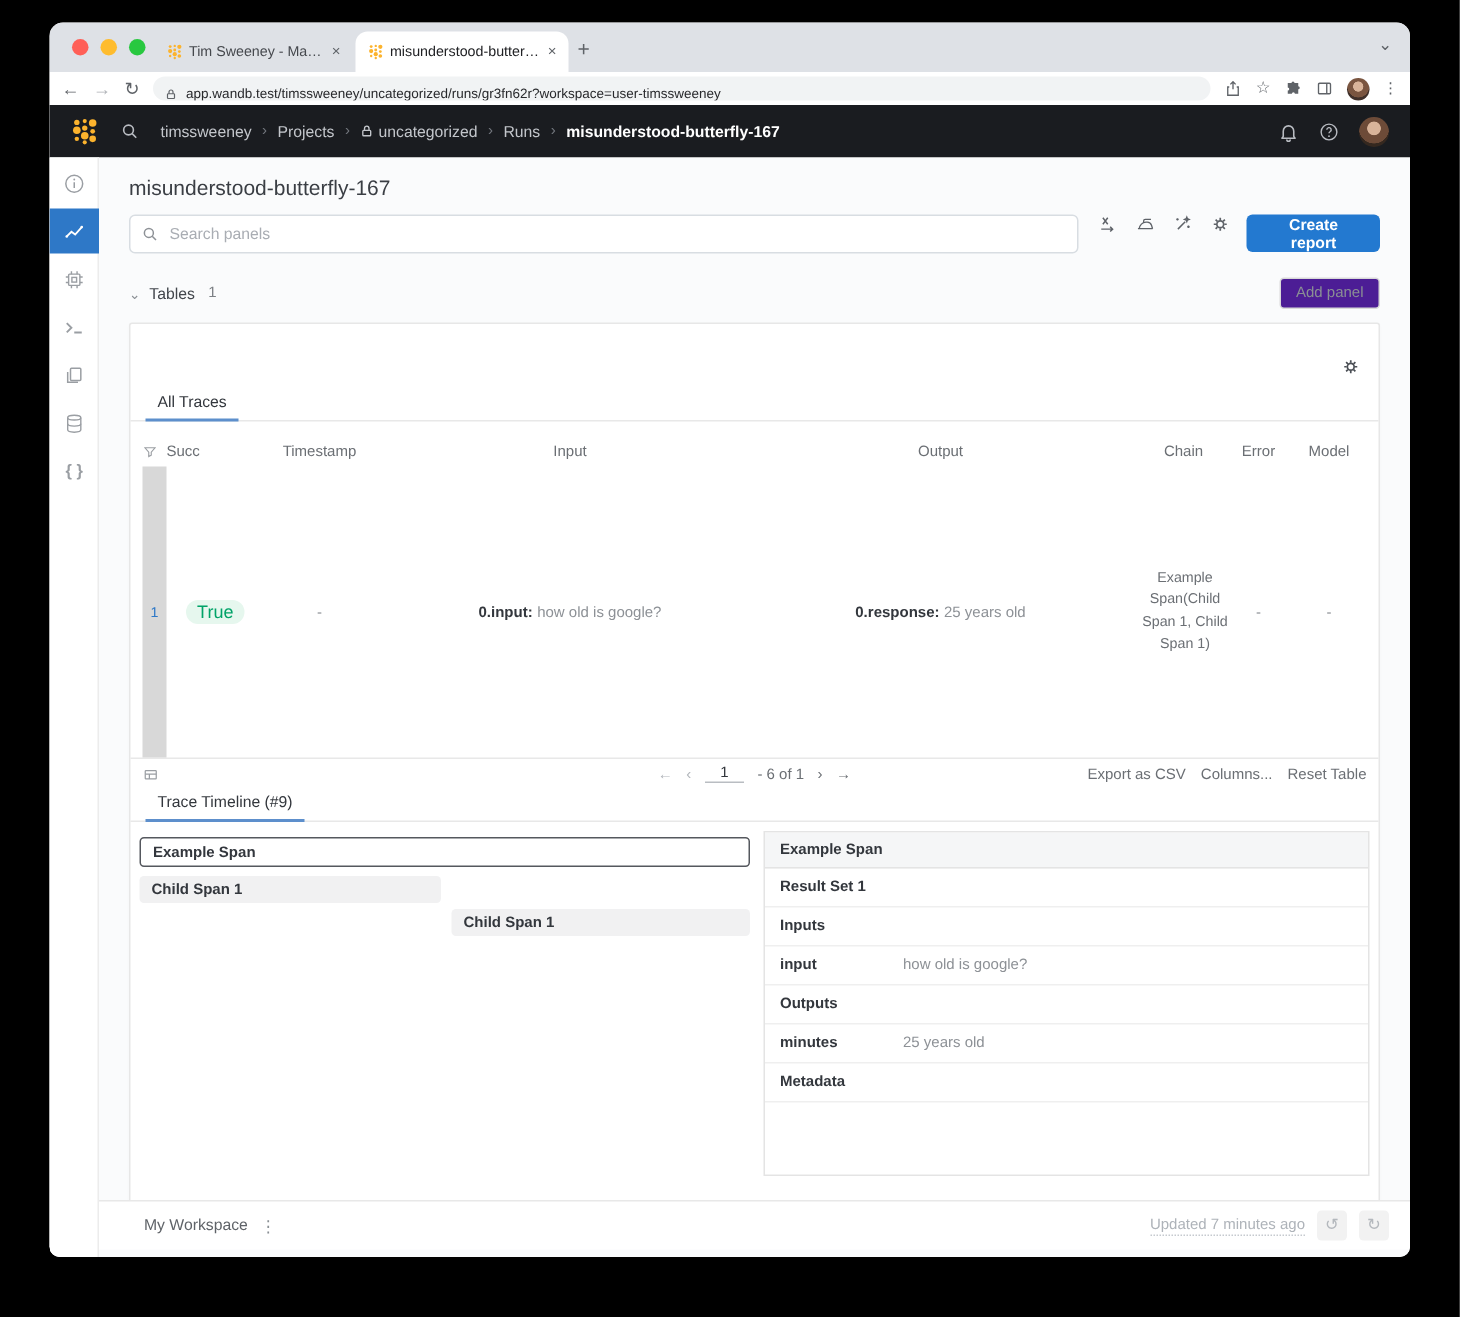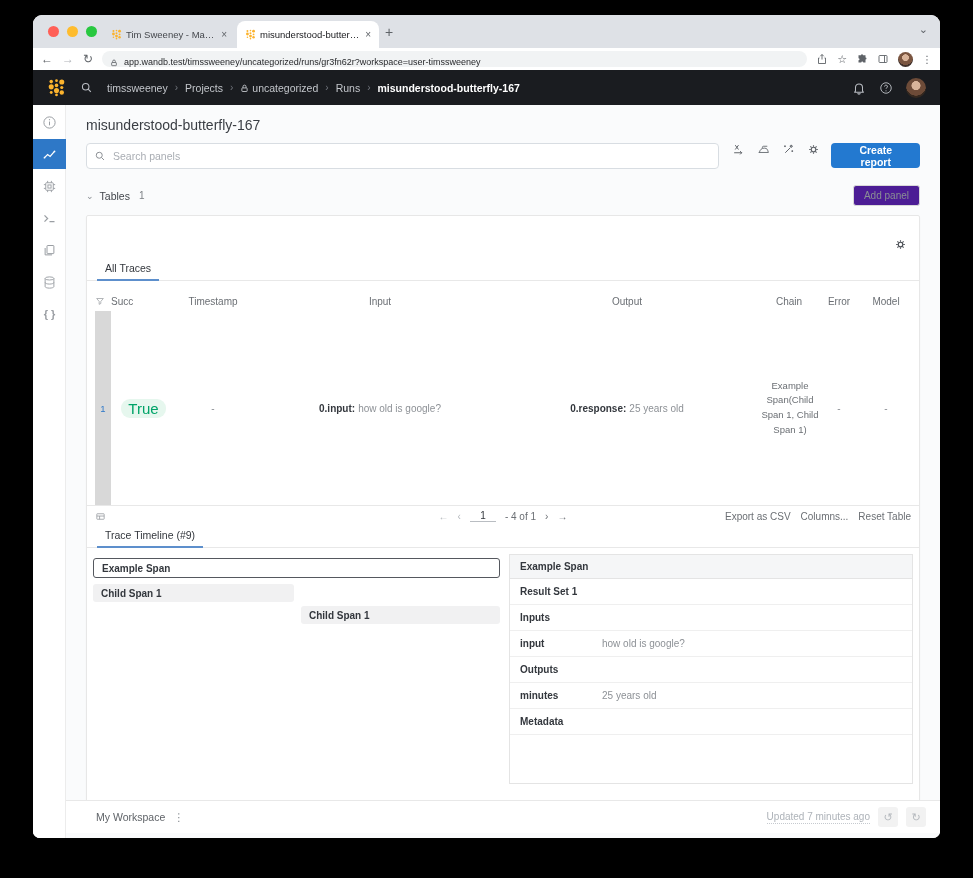--- a/index.html
+++ b/index.html
@@ -93,21 +93,21 @@
   .gh { text-align:center; overflow:hidden; white-space:nowrap; }
   .gh.left { text-align:left; }
   .funnel { width:10px; height:10px; color:#9a9ea3; }
 
   .gridbody { position:absolute; left:0; right:0; top:95px; height:195px; border-bottom:1px solid #e8e8e8; }
   .gridrow { height:100%; align-items:stretch; }
   .gutter { background:#d8d8d8; display:flex; align-items:center; justify-content:center;
             font-size:9.5px; color:#2e78c7; }
   .cell { display:flex; align-items:center; justify-content:center; font-size:10px; color:#8d9196;text-align:center; }
   .cell.chain { align-items:center; justify-content:flex-start; font-size:9.5px; line-height:1.55; color:#6b6f74; padding-left:2px; }
-  .badge-true { background:#e6f7ee; color:#00a368; font-size:15px; padding:1px 7px; border-radius:9px;margin-left:15px; }
+  .badge-true { background:#e6f7ee; color:#00a368; font-size:12px; padding:1px 7px; border-radius:9px;margin-left:15px; }
   .kv b { color:#33373d; font-weight:bold; margin-right:3px; }
 
   .pagerow { position:absolute; left:0; right:0; top:290px; height:20px; display:flex; align-items:center;
              padding:0 8px; font-size:10px; color:#6b6f74; }
   .gridicon { width:11px; height:11px; color:#9a9ea3; }
   .pager { position:absolute; left:0; right:0; display:flex; align-items:center; justify-content:center; gap:9px; }
   .pg { color:#b3b7bc; cursor:pointer; }
   .pg.dark { color:#6b6f74; }
   .pageno { width:26px; text-align:center; border-bottom:1px solid #b9bdc2; color:#33373d; }
   .tableactions { margin-left:auto; display:flex; gap:10px; position:relative; z-index:1; }
@@ -398,21 +398,21 @@
 
         <div class="pagerow">
           <svg class="gridicon" viewBox="0 0 24 24" fill="none" stroke="currentColor" stroke-width="1.8">
               <rect x="4" y="6" width="16" height="12" rx="1"></rect>
               <path d="M4 11h16M10 11v7"></path>
             </svg>
           <div class="pager">
             <span class="pg">←</span>
             <span class="pg">‹</span>
             <span class="pageno">1</span>
-            <span>- 4 of 1</span>
+            <span>- 6 of 1</span>
             <span class="pg dark">›</span>
             <span class="pg dark">→</span>
           </div>
           <div class="tableactions">
             <span>Export as CSV</span>
             <span>Columns...</span>
             <span>Reset Table</span>
           </div>
         </div>
 

